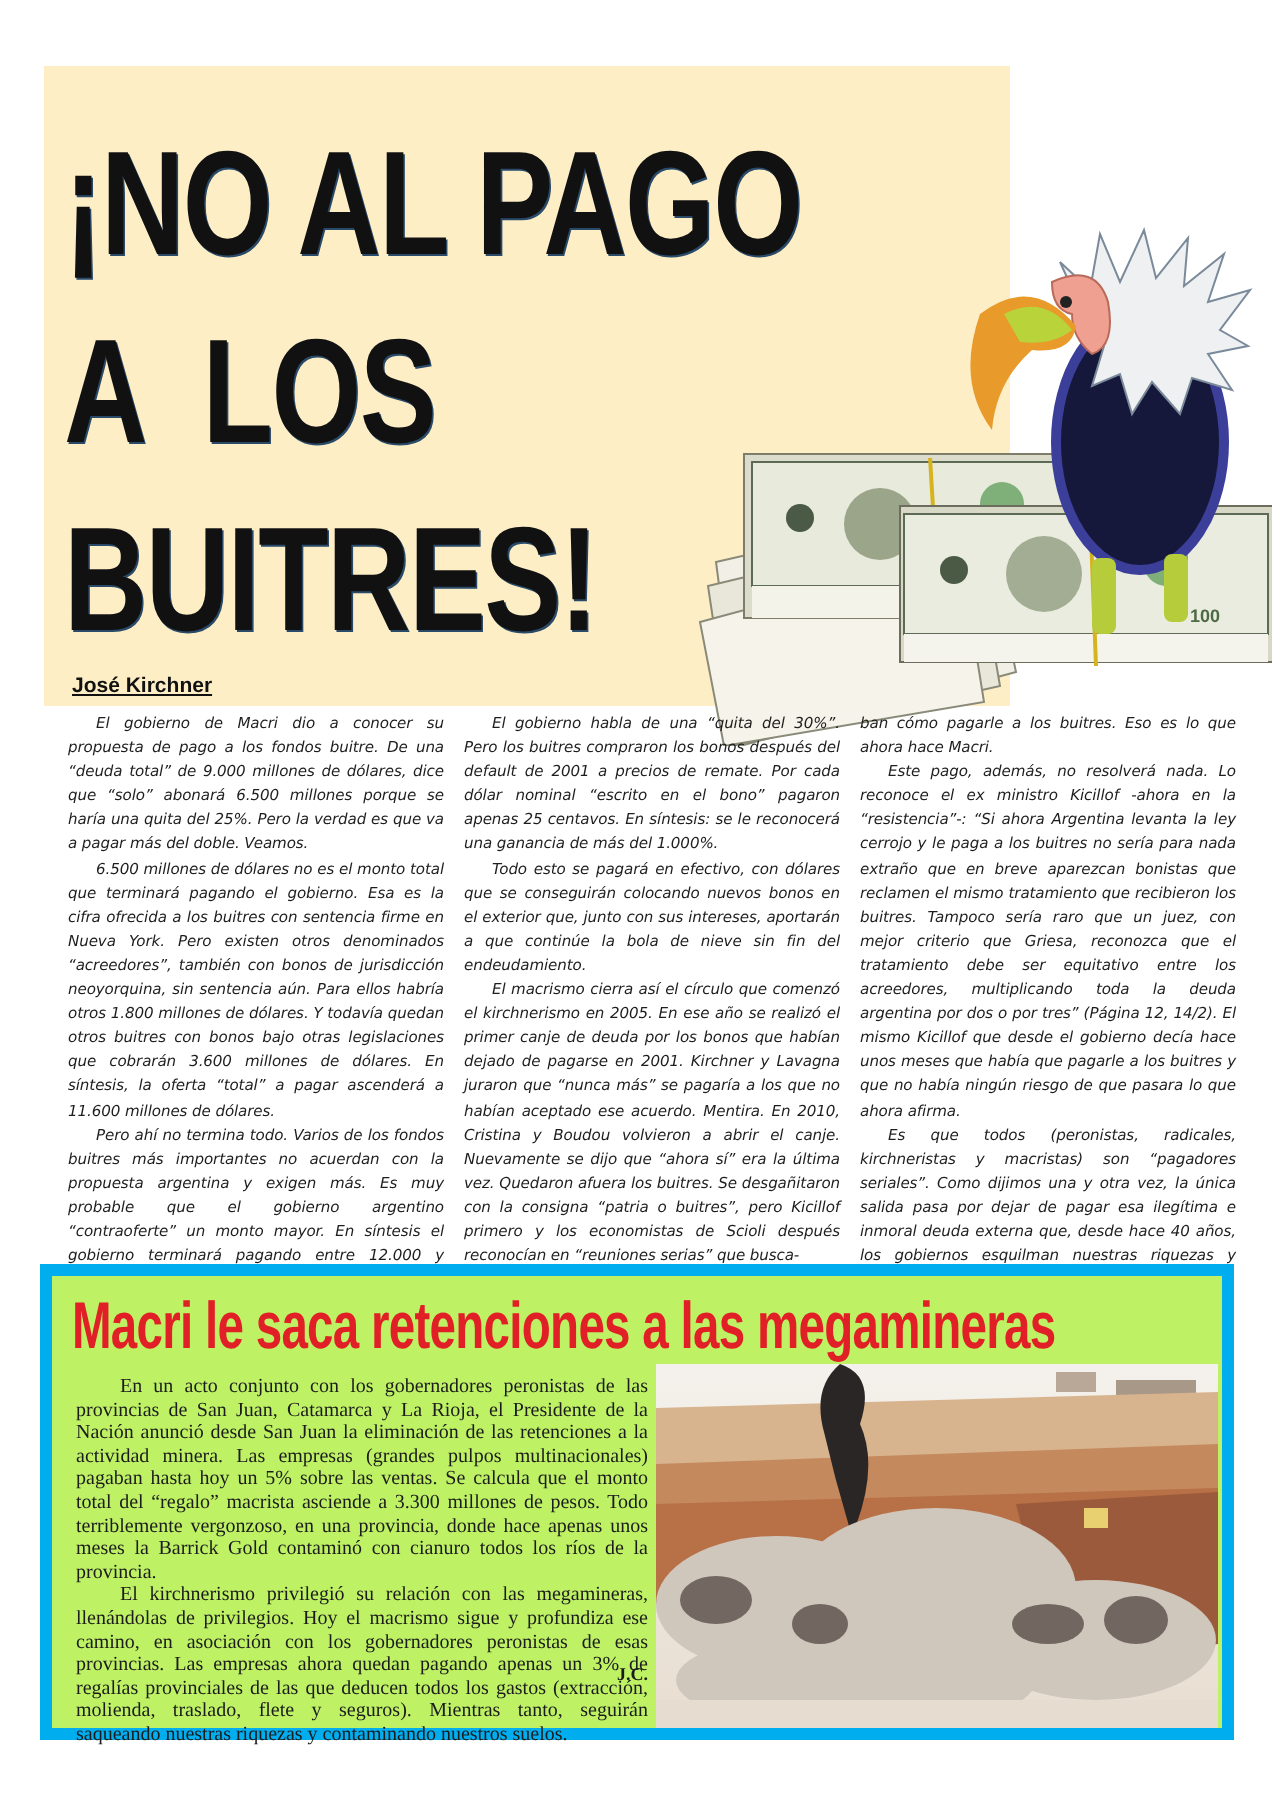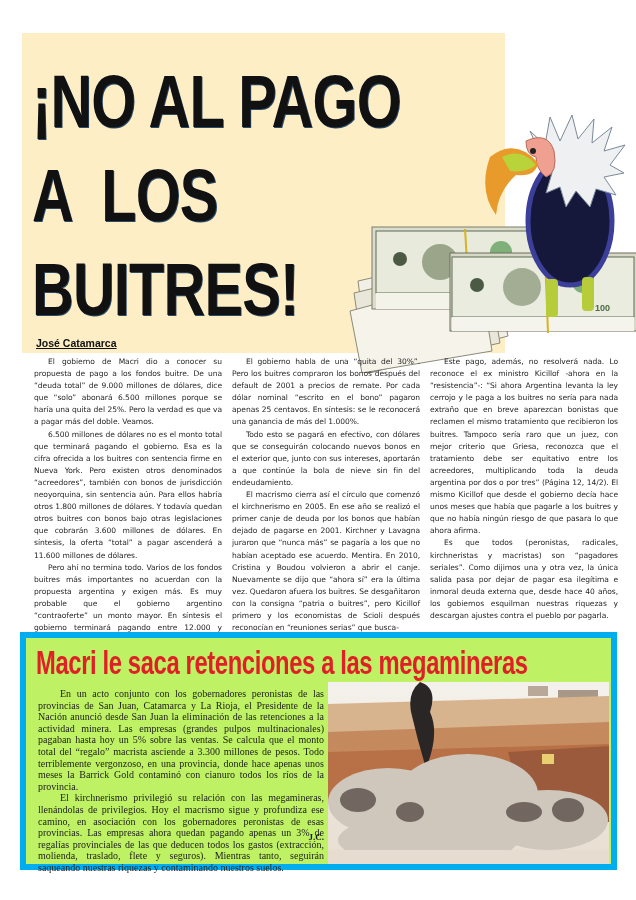--- a/index.html
+++ b/index.html
@@ -34,21 +34,21 @@
 
   .columns {
     position: absolute; left: 34px; top: 356px; width: 585px; height: 272px;
     display: flex; gap: 10px;
   }
   .col {
     width: 188px; font-family: "DejaVu Sans", sans-serif; font-size: 7.55px;
     line-height: 12.1px; text-align: justify; color: #1e1e1e;
     letter-spacing: -0.05px;
   }
-  .col p { text-indent: 14px; }
+  .col p { text-indent: 14px; font-style: italic; }
   .col p.cont { text-indent: 0; }
 
   .box {
     position: absolute; left: 20px; top: 632px; width: 597px; height: 238px;
     border: 6px solid #00adef; background: #bef264;
   }
   .box-title {
     position: absolute; left: 10px; top: 6px; width: 575px;
     font-family: "Liberation Sans", sans-serif; font-weight: bold;
     font-size: 33px; color: #e11f26; white-space: nowrap;
@@ -110,35 +110,36 @@
       <path d="M200,42 L190,20 L205,34 L210,6 L220,30 L232,4 L238,28 L254,8 L252,32 L272,16 L264,40 L285,34 L270,54 L284,62 L264,66 L276,84 L256,78 L250,96 L236,80 L226,96 L220,76 L206,82 L212,62 Z" fill="#eef0f2" stroke="#7a8a9a" stroke-width="1"></path>
       <path d="M186,30 Q208,20 214,40 Q218,62 206,66 Q196,58 196,46 Q186,44 186,30 Z" fill="#f0a090" stroke="#b86a5a" stroke-width="1"></path>
       <path d="M150,46 Q176,26 198,52 Q196,66 176,64 Q158,80 156,104 Q138,80 150,46 Z" fill="#e89a2a"></path>
       <path d="M162,46 Q182,36 196,54 Q186,62 170,60 Z" fill="#b9d33a"></path>
       <circle cx="193" cy="40" r="3" fill="#222"></circle>
       <rect x="206" y="168" width="12" height="38" rx="4" fill="#b6cc3a"></rect>
       <rect x="242" y="166" width="12" height="34" rx="4" fill="#b6cc3a"></rect>
     </g>
   </svg>
 
-  <div class="byline">José Catamarca</div>
+  <div class="byline">José Kirchner</div>
 </div>
 
 <div class="columns">
   <div class="col">
     <p>El gobierno de Macri dio a conocer su propuesta de pago a los fondos buitre. De una “deuda total” de 9.000 millones de dólares, dice que “solo” abonará 6.500 millones porque se haría una quita del 25%. Pero la verdad es que va a pagar más del doble. Veamos.</p>
     <p>6.500 millones de dólares no es el monto total que terminará pagando el gobierno. Esa es la cifra ofrecida a  los buitres con sentencia firme en Nueva York. Pero existen otros denominados “acreedores”, también con bonos de jurisdicción neoyorquina, sin sentencia aún. Para ellos habría otros 1.800 millones de dólares. Y todavía quedan otros buitres con bonos bajo otras legislaciones que cobrarán 3.600 millones de dólares. En síntesis, la oferta “total” a pagar ascenderá a 11.600 millones de dólares.</p>
     <p>Pero ahí no termina todo. Varios de los fondos buitres más importantes no acuerdan con la propuesta argentina y exigen más. Es muy probable que el gobierno argentino “contraoferte” un monto mayor. En síntesis el gobierno terminará pagando entre 12.000 y 15.000 millones de dólares.</p>
   </div>
   <div class="col">
     <p>El gobierno habla de una “quita del 30%”. Pero los buitres compraron los bonos después del default de 2001 a precios de remate. Por cada dólar nominal “escrito en el bono” pagaron apenas 25 centavos. En síntesis: se le reconocerá una ganancia de más del 1.000%.</p>
     <p>Todo esto se pagará en efectivo, con dólares que se conseguirán colocando nuevos bonos en el exterior que, junto con sus intereses, aportarán a que continúe la bola de nieve sin fin del endeudamiento.</p>
     <p>El macrismo cierra así el círculo que comenzó el kirchnerismo en 2005. En ese año se realizó el primer canje de deuda por los bonos que habían dejado de pagarse en 2001. Kirchner y Lavagna juraron que “nunca más” se pagaría a los que no habían aceptado ese acuerdo. Mentira. En 2010, Cristina y Boudou volvieron a abrir el canje. Nuevamente se dijo que “ahora sí” era la última vez. Quedaron afuera los buitres. Se desgañitaron con la consigna “patria o buitres”, pero Kicillof primero y los economistas de Scioli después reconocían en “reuniones serias” que busca-</p>
   </div>
   <div class="col">
+    <p class="cont">ban cómo pagarle a los buitres. Eso es lo que ahora hace Macri.</p>
     <p>Este pago, además, no resolverá nada. Lo reconoce el ex ministro Kicillof -ahora en la “resistencia”-: “Si ahora Argentina levanta la ley cerrojo y le paga a los buitres no sería para nada extraño que en breve aparezcan bonistas que reclamen el mismo tratamiento que recibieron los buitres. Tampoco sería raro que un juez, con mejor criterio que Griesa, reconozca que el tratamiento debe ser equitativo entre los acreedores, multiplicando toda la deuda argentina por dos o por tres” (Página 12, 14/2). El mismo Kicillof que desde el gobierno decía hace unos meses que había que pagarle a los buitres y que no había ningún riesgo de que pasara lo que ahora afirma.</p>
     <p>Es que todos (peronistas, radicales, kirchneristas y macristas) son “pagadores seriales”. Como dijimos una y otra vez, la única salida pasa por dejar de pagar esa ilegítima e inmoral deuda externa que, desde hace 40 años, los gobiernos esquilman nuestras riquezas y descargan ajustes contra el pueblo por pagarla.</p>
   </div>
 </div>
 
 <div class="box">
   <div class="box-title">Macri le saca retenciones a las megamineras</div>
   <div class="box-text">
     <p>En un acto conjunto con los gobernadores peronistas de las provincias de San Juan, Catamarca y La Rioja, el Presidente de la Nación anunció desde San Juan la eliminación de las retenciones a la actividad minera. Las empresas (grandes pulpos multinacionales) pagaban hasta hoy un 5% sobre las ventas. Se calcula que el monto total del “regalo” macrista asciende a 3.300 millones de pesos. Todo terriblemente vergonzoso, en una provincia, donde hace apenas unos meses la Barrick Gold contaminó con cianuro todos los ríos de la provincia.</p>
     <p>El kirchnerismo privilegió su relación con las megamineras, llenándolas de privilegios. Hoy el macrismo sigue y profundiza ese camino, en asociación con los gobernadores peronistas de esas provincias.  Las empresas ahora quedan pagando apenas un 3% de regalías  provinciales de las que deducen todos los gastos (extracción, molienda, traslado, flete y seguros). Mientras tanto, seguirán saqueando nuestras riquezas y contaminando nuestros suelos.</p>

